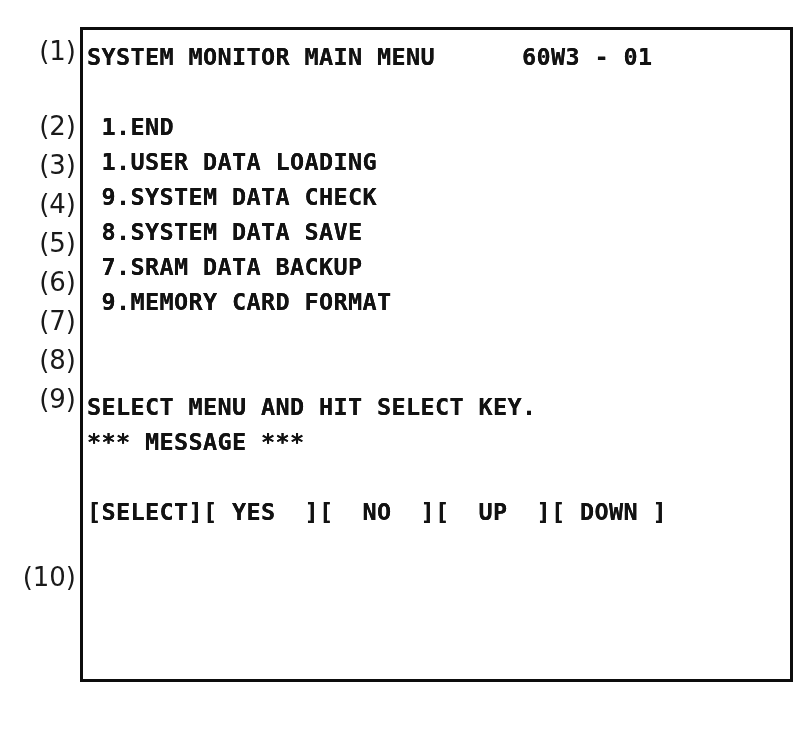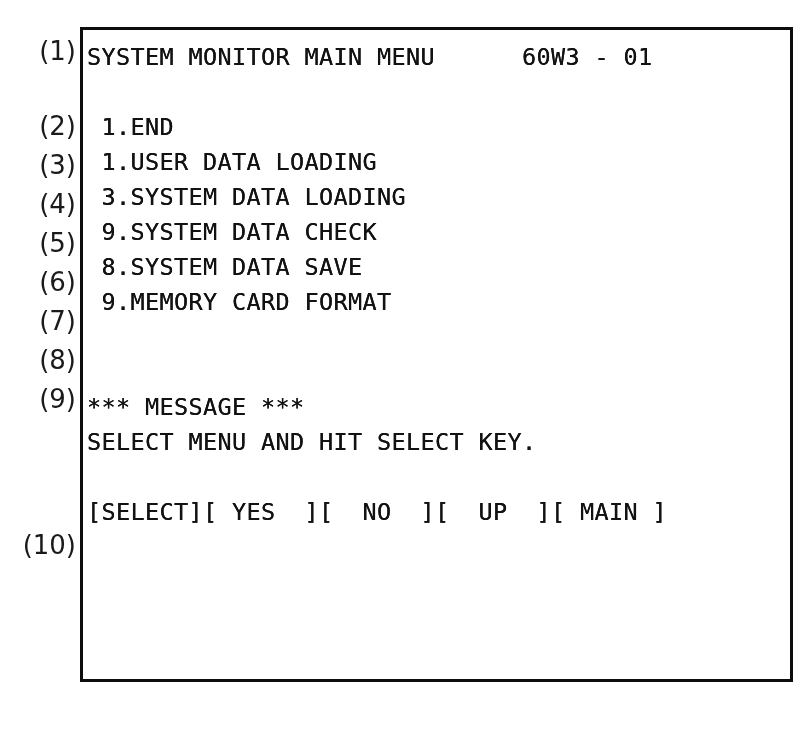--- a/index.html
+++ b/index.html
@@ -47,20 +47,21 @@
     box-sizing: border-box;
   }
   #lcd-screen {
     position: absolute;
     left: 0;
     top: 0;
     right: 0;
     bottom: 0;
     padding: 10px 0 0 4px;
     box-sizing: border-box;
+    font-weight: bold;
   }
   .lcd-line {
     font-family: "DejaVu Sans Mono", "Liberation Mono", monospace;
     font-size: 23.5px;
     letter-spacing: 0.35px;
     line-height: 35px;
     height: 35px;
     color: #121212;
     white-space: pre;
     text-shadow: 0 0 0 #121212;
@@ -75,40 +76,40 @@
 <div id="callouts">
   <div class="callout" style="top:38px">(1)</div>
   <div class="callout" style="top:113px">(2)</div>
   <div class="callout" style="top:152px">(3)</div>
   <div class="callout" style="top:191px">(4)</div>
   <div class="callout" style="top:230px">(5)</div>
   <div class="callout" style="top:269px">(6)</div>
   <div class="callout" style="top:308px">(7)</div>
   <div class="callout" style="top:347px">(8)</div>
   <div class="callout" style="top:386px">(9)</div>
-  <div class="callout" style="top:532px">(10)</div>
+  <div class="callout" style="top:564px">(10)</div>
 </div>
 
 <div id="lcd-panel">
   <div id="lcd-screen">
 
     <div class="lcd-line">SYSTEM MONITOR MAIN MENU      60W3 - 01</div>
     <div class="lcd-line blank"> </div>
 
     <div class="lcd-line"> 1.END</div>
     <div class="lcd-line"> 1.USER DATA LOADING</div>
-    <div class="lcd-line"> 3.SYSTEM DATA LOADING</div>
     <div class="lcd-line"> 9.SYSTEM DATA CHECK</div>
     <div class="lcd-line"> 8.SYSTEM DATA SAVE</div>
+    <div class="lcd-line"> 7.SRAM DATA BACKUP</div>
     <div class="lcd-line"> 9.MEMORY CARD FORMAT</div>
 
     <div class="lcd-line blank"> </div>
     <div class="lcd-line blank"> </div>
 
+    <div class="lcd-line">SELECT MENU AND HIT SELECT KEY.</div>
     <div class="lcd-line">*** MESSAGE ***</div>
-    <div class="lcd-line">SELECT MENU AND HIT SELECT KEY.</div>
 
     <div class="lcd-line blank"> </div>
 
-    <div class="lcd-line">[SELECT][ YES  ][  NO  ][  UP  ][ MAIN ]</div>
+    <div class="lcd-line">[SELECT][ YES  ][  NO  ][  UP  ][ DOWN ]</div>
 
   </div>
 </div>
 
 </body></html>

